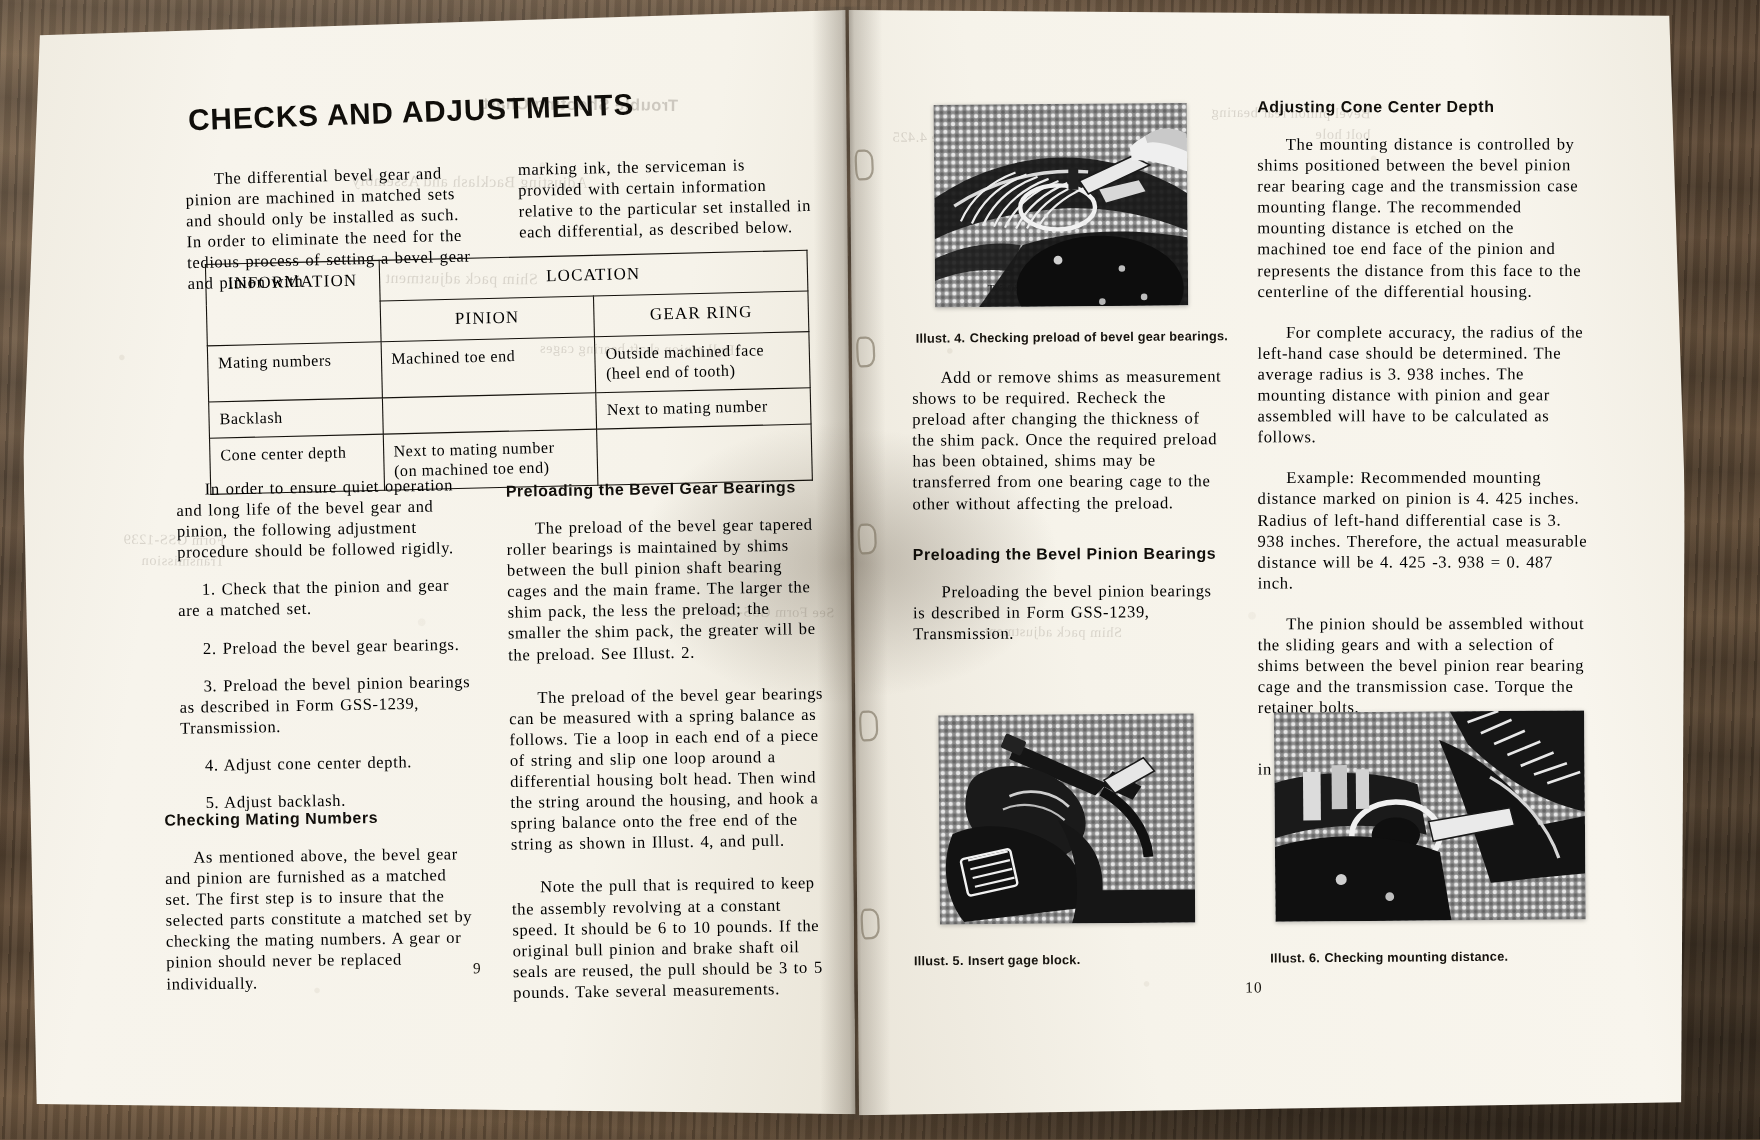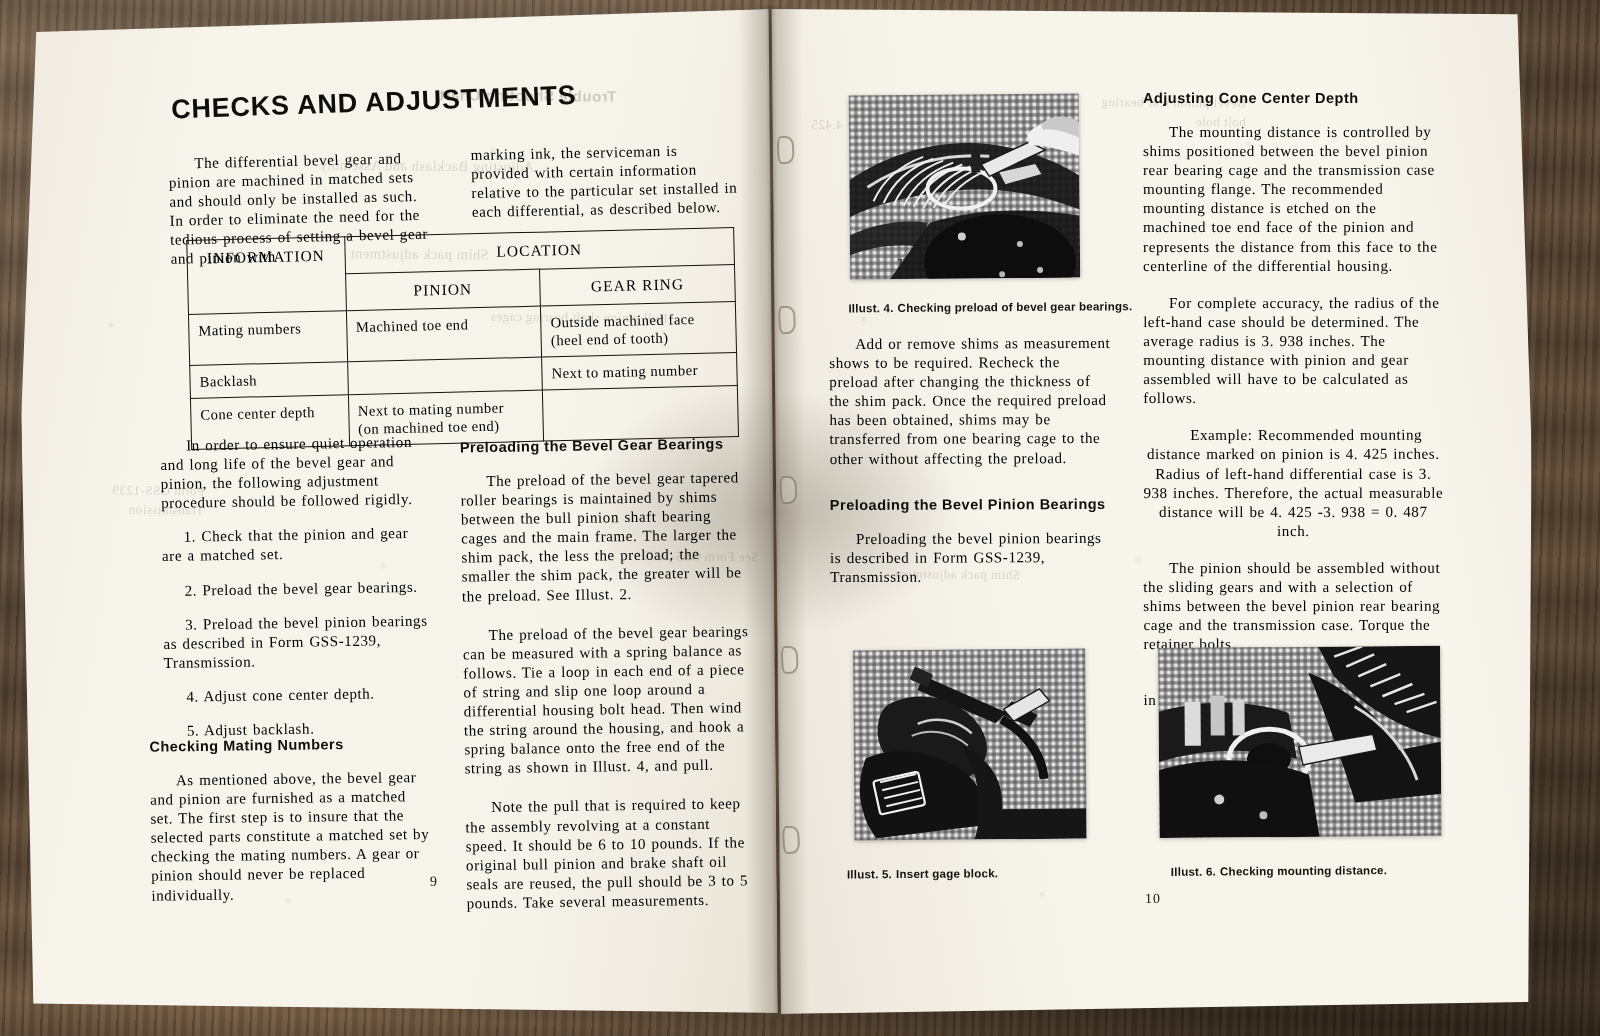--- a/index.html
+++ b/index.html
@@ -169,21 +169,21 @@
   }
   .cap {
     position: absolute;
     font-family: "Liberation Sans", sans-serif;
     font-size: 11.6px;
     font-weight: bold;
     letter-spacing: 0.2px;
     color: #15120d;
     white-space: nowrap;
   }
-  .cap .capnum { margin-right: 4px; margin-left: 16px; }
+  .cap .capnum { margin-right: 4px; }
 
   .pgno {
     position: absolute;
     font-family: "Liberation Serif", serif;
     font-size: 14px;
     letter-spacing: 1px;
     color: #1a1712;
   }
 
   
@@ -374,21 +374,21 @@
       </svg>
     </div>
     <div class="cap" style="left:54px; top:862px;">
       <span class="capnum">Illust. 5.</span><span>Insert gage block.</span>
     </div>
 
     <div class="col" style="left:370px; top:88px; width:300px; transform:rotate(0.4deg);">
       <h2 class="sub-head">Adjusting Cone Center Depth</h2>
       <p class="body">The mounting distance is controlled by shims positioned between the bevel pinion rear bearing cage and the transmission case mounting flange.  The recommended mounting distance is etched on the machined toe end face of the pinion and represents the distance from this face to the centerline of the differential housing.</p>
       <p class="body" style="margin-top:18px;">For complete accuracy, the radius of the left-hand case should be determined.  The average radius is 3. 938 inches.  The mounting distance with pinion and gear assembled will have to be calculated as follows.</p>
-      <p class="body" style="margin-top:18px;text-align:center;">Example: Recommended mounting distance marked on pinion is 4. 425 inches.  Radius of left-hand differential case is 3. 938 inches.  Therefore, the actual measurable distance will be 4. 425 -3. 938 = 0. 487 inch.</p>
+      <p class="body" style="margin-top:18px;">Example: Recommended mounting distance marked on pinion is 4. 425 inches.  Radius of left-hand differential case is 3. 938 inches.  Therefore, the actual measurable distance will be 4. 425 -3. 938 = 0. 487 inch.</p>
       <p class="body" style="margin-top:18px;">The pinion should be assembled without the sliding gears and with a selection of shims between the bevel pinion rear bearing cage and the transmission case.  Torque the retainer bolts.</p>
       <p class="body" style="margin-top:18px;">Insert the parallel gage block as shown in Illust. 6.  If the shim pack is too thick</p>
     </div>
 
     <div class="illus" style="left:383px; top:645px; width:282px; height:190px;">
       <div class="halftone"></div>
       <svg width="282" height="190" viewBox="0 0 282 190" style="position:absolute;inset:0;">
         <path d="M160,0 L282,0 L282,92 C244,84 206,60 176,30 Z" fill="#161616"></path>
         <g stroke="#e8e8e8" stroke-width="2.5" fill="none">
           <path d="M176,10 L204,0"></path>
@@ -410,21 +410,21 @@
         <rect x="74" y="52" width="12" height="36" fill="#d2d2d2"></rect>
         <path d="M140,100 L214,88 L218,104 L144,118 Z" fill="#eaeaea" stroke="#191919" stroke-width="1.4"></path>
         <circle cx="60" cy="152" r="5" fill="#cfcfcf"></circle>
         <circle cx="104" cy="168" r="4" fill="#bebebe"></circle>
       </svg>
     </div>
     <div class="cap" style="left:378px; top:862px;">
       <span class="capnum">Illust. 6.</span><span>Checking mounting distance.</span>
     </div>
 
-    <div class="pgno" style="left:368px; top:888px;">10</div>
+    <div class="pgno" style="left:355px; top:888px;">10</div>
   </div>
 
   <div class="gutter-shade"></div>
   <div class="staple" style="top:130px;"></div>
   <div class="staple" style="top:300px;"></div>
   <div class="staple" style="top:470px;"></div>
   <div class="staple" style="top:640px;"></div>
   <div class="staple" style="top:820px;"></div>
 </div>
 

